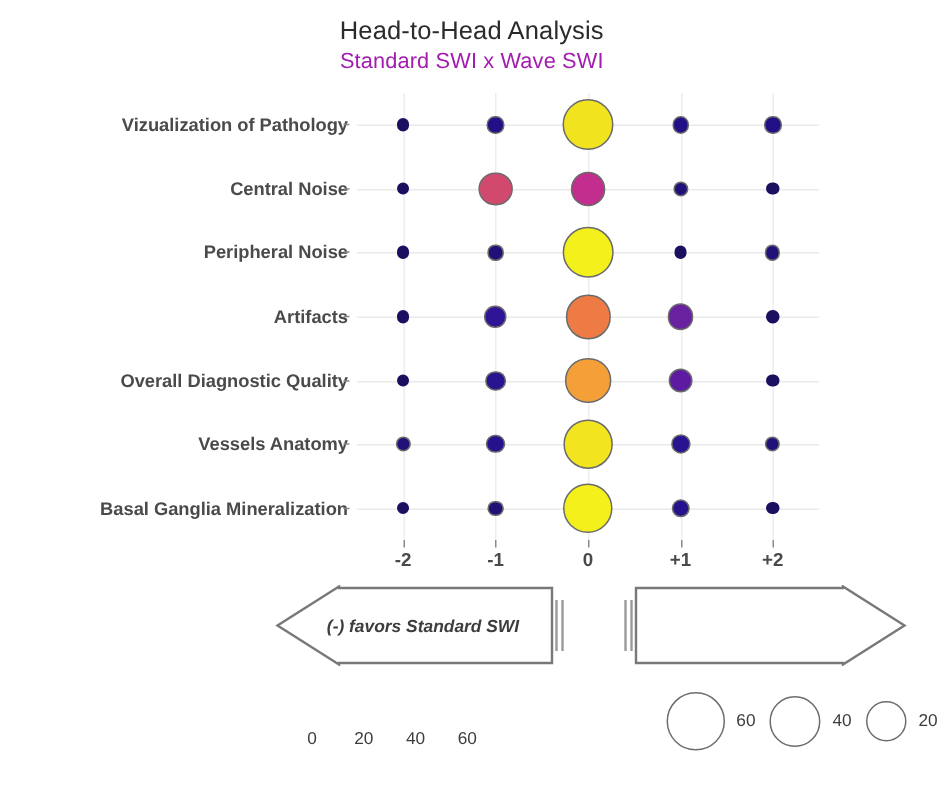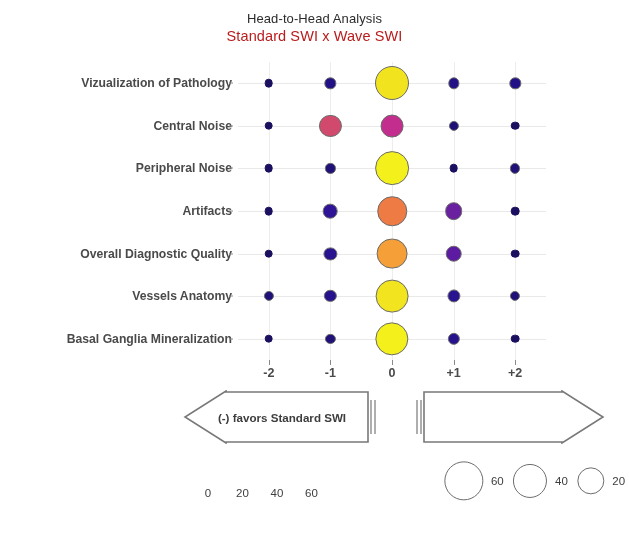--- a/index.html
+++ b/index.html
@@ -19,27 +19,27 @@
   
   #chart-title-block {
     position: absolute;
     left: 0;
     top: 10px;
     width: 629px;
     text-align: center;
     line-height: 1.32;
   }
   #chart-title-block .title-main {
-    font-size: 13px;
+    font-size: 17px;
     color: #2b2b2b;
     letter-spacing: 0.1px;
   }
   #chart-title-block .title-sub {
     font-size: 14.5px;
-    color: #b91c1c;
+    color: #a21caf;
     letter-spacing: 0.1px;
   }
 
   
   #plot-area {
     position: absolute;
     left: 238px;
     top: 62px;
     width: 308px;
     height: 298px;
@@ -121,20 +121,21 @@
     white-space: nowrap;
   }
 
   
   #arrow-banners {
     position: absolute;
     left: 0;
     top: 390px;
     width: 629px;
     height: 56px;
+    font-style: italic;
   }
   .arrow-wrap {
     position: absolute;
     top: 0;
     height: 54px;
   }
   .arrow-wrap svg { display: block; }
   .arrow-text {
     position: absolute;
     top: 0;

